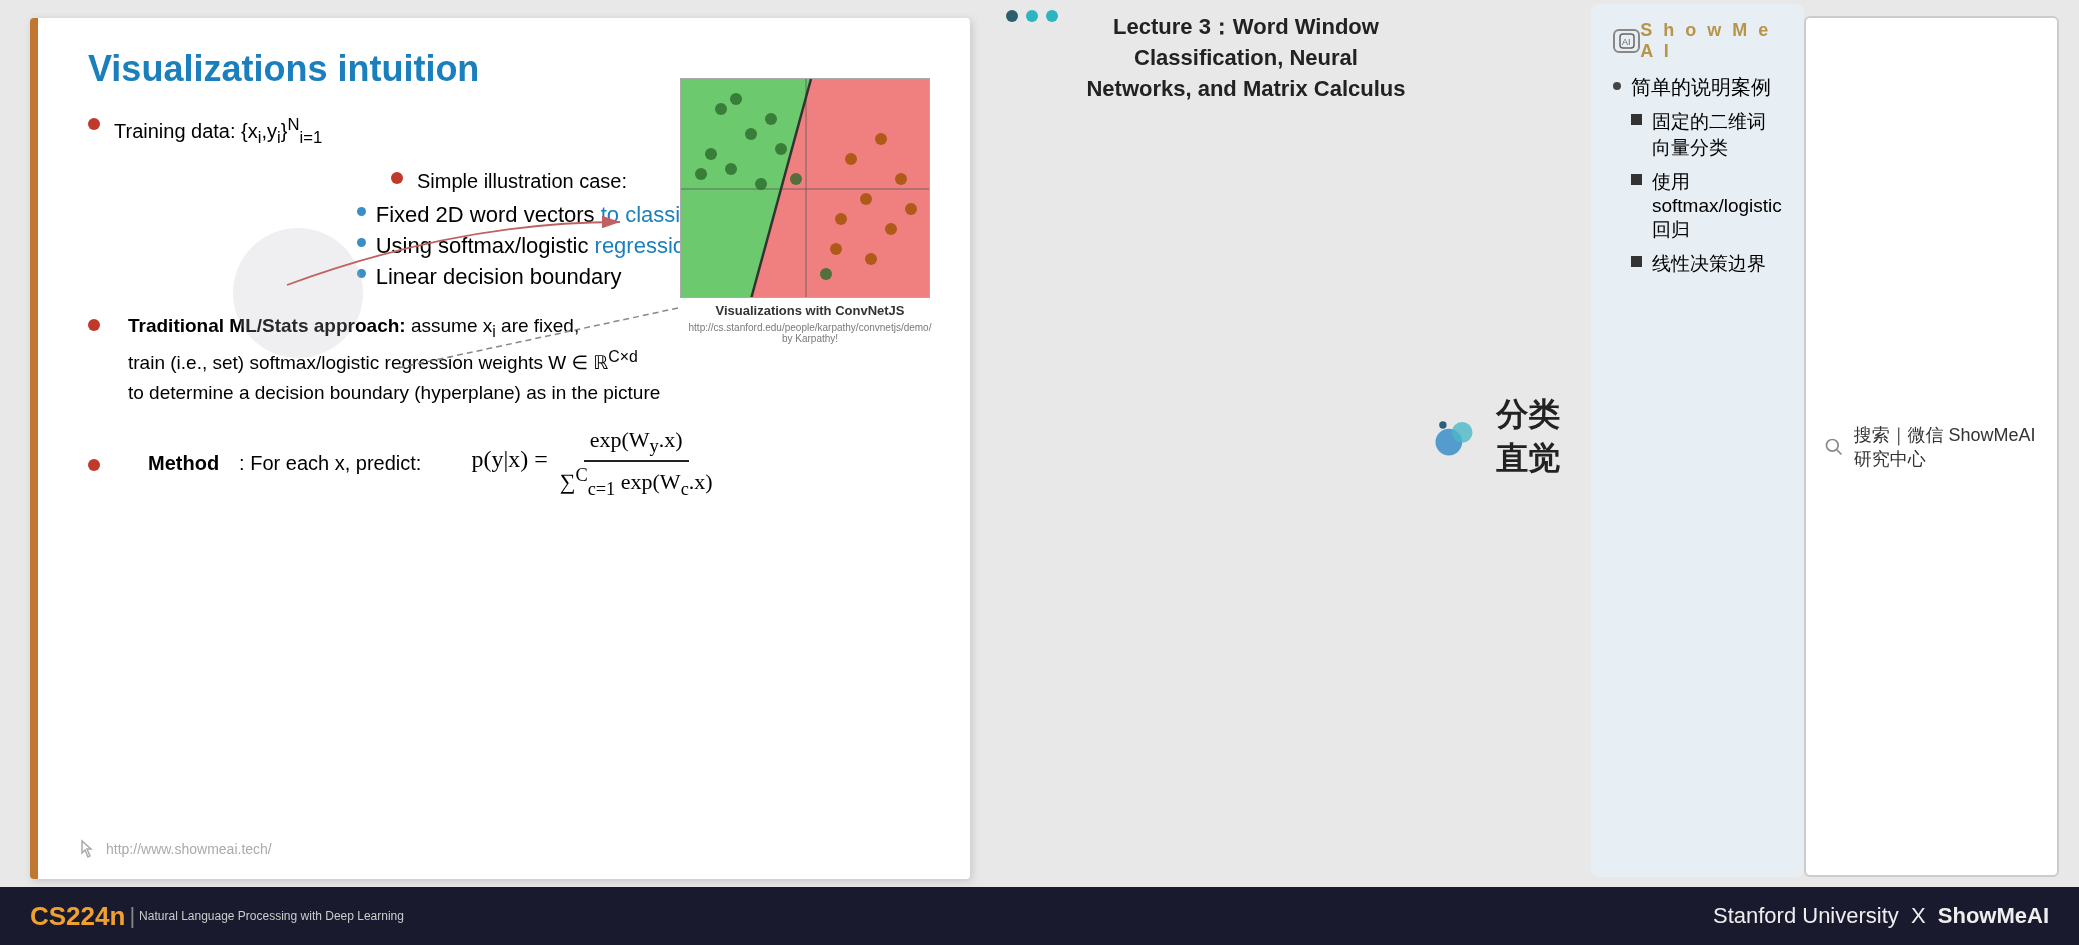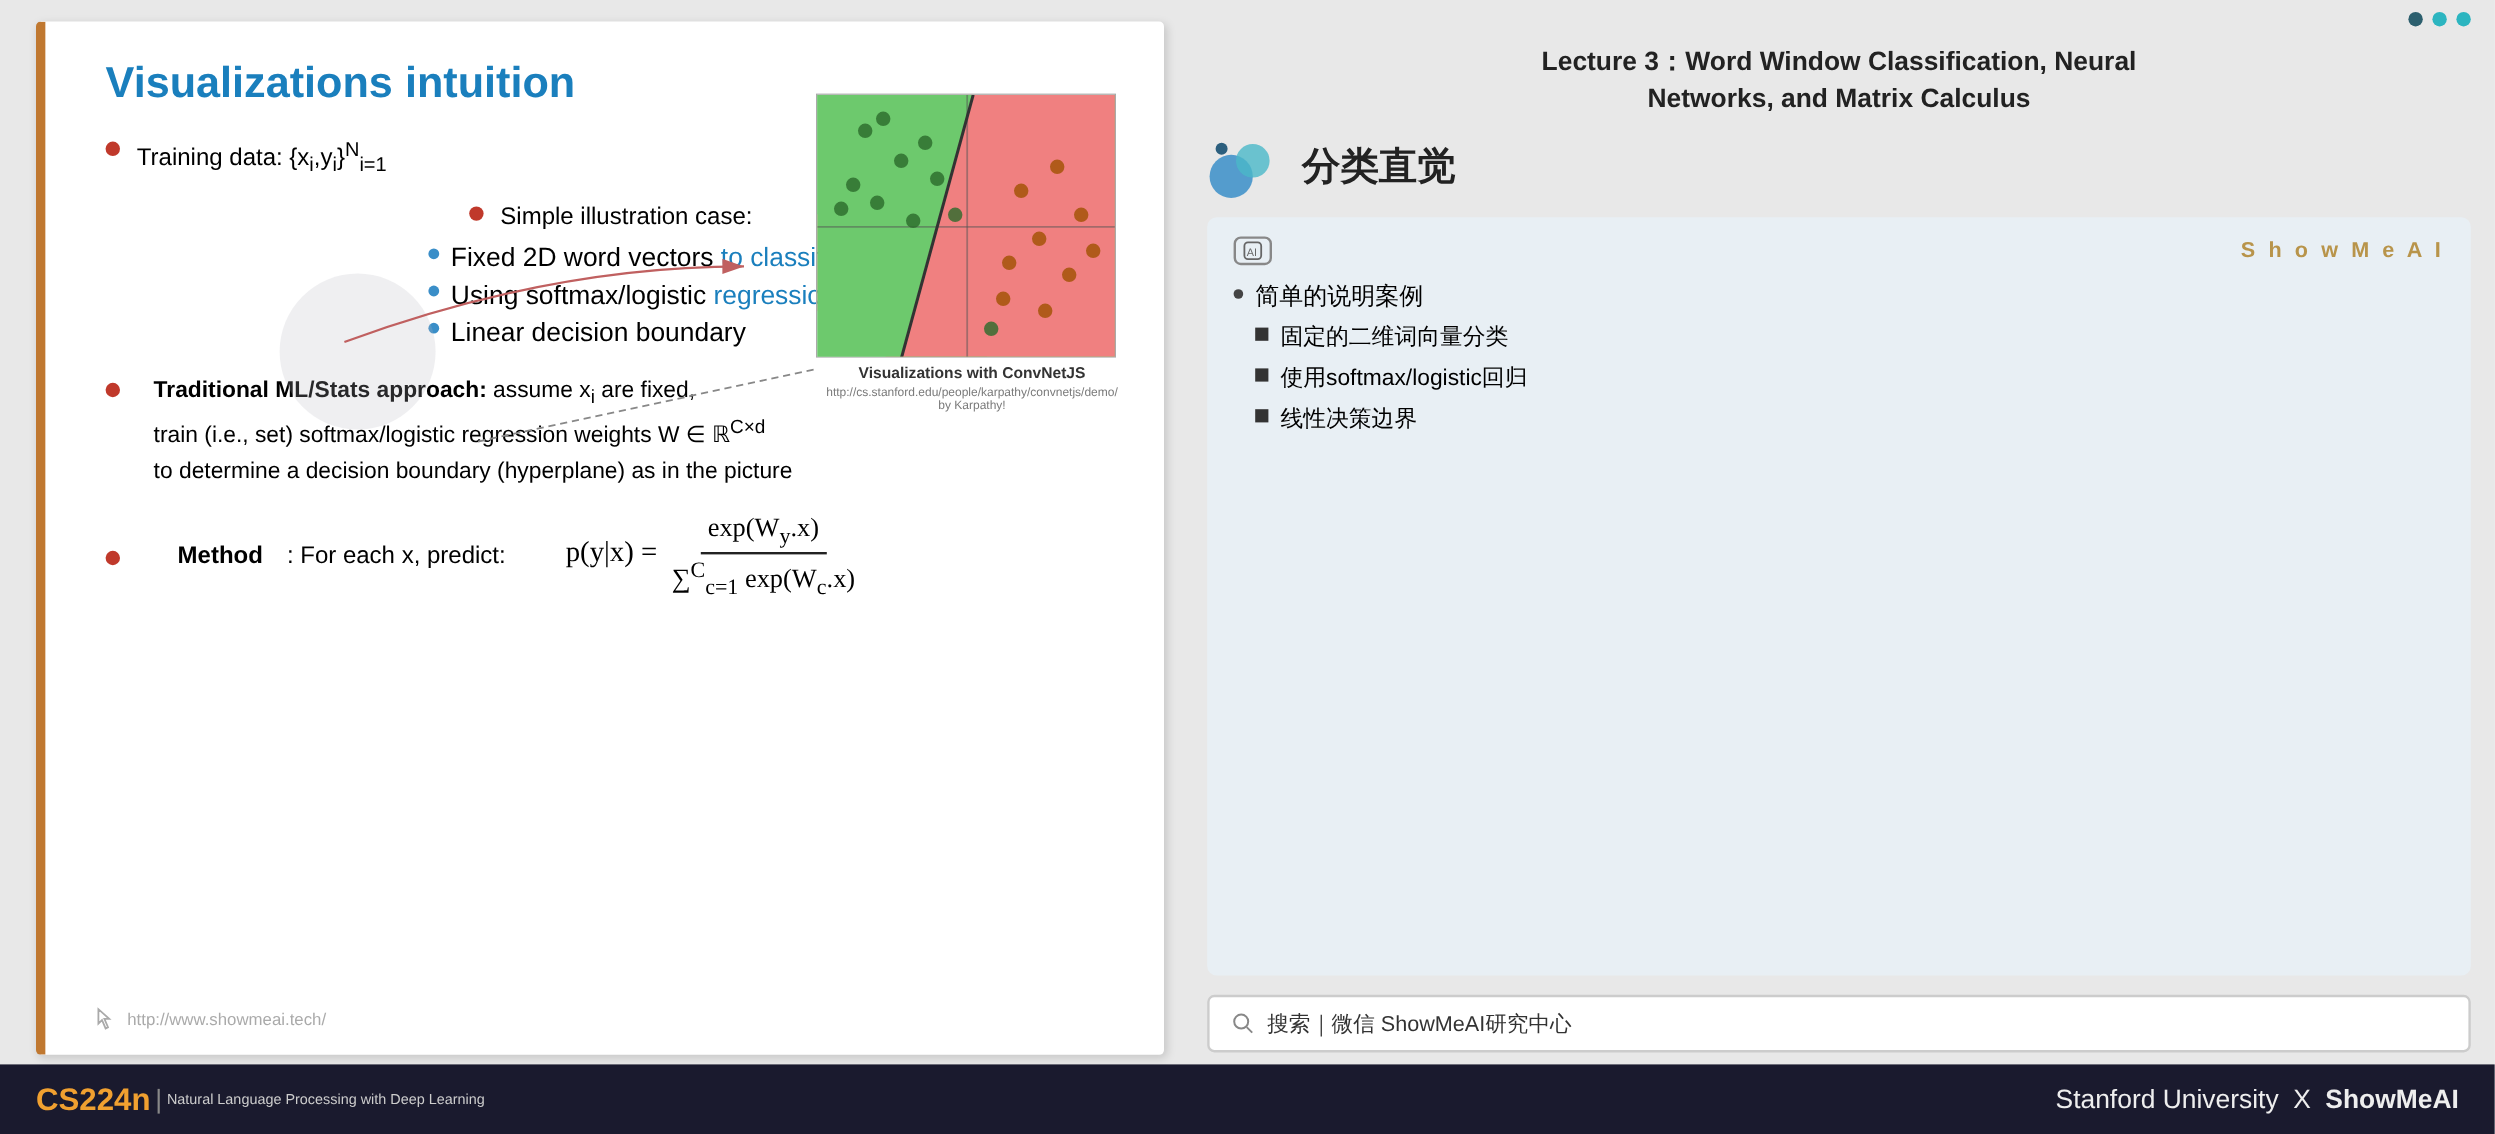--- a/index.html
+++ b/index.html
@@ -191,21 +191,20 @@
       border-radius: 50%;
       top: 210px;
       left: 195px;
       pointer-events: none;
     }
 
     
     .right-panel {
       flex: 1;
       display: flex;
-      flex-direction: column;
       padding: 0 20px 10px 20px;
     }
 
     .lecture-header {
       text-align: center;
       padding: 12px 0 8px 0;
       font-size: 22px;
       font-weight: 600;
       color: #222;
       line-height: 1.4;

